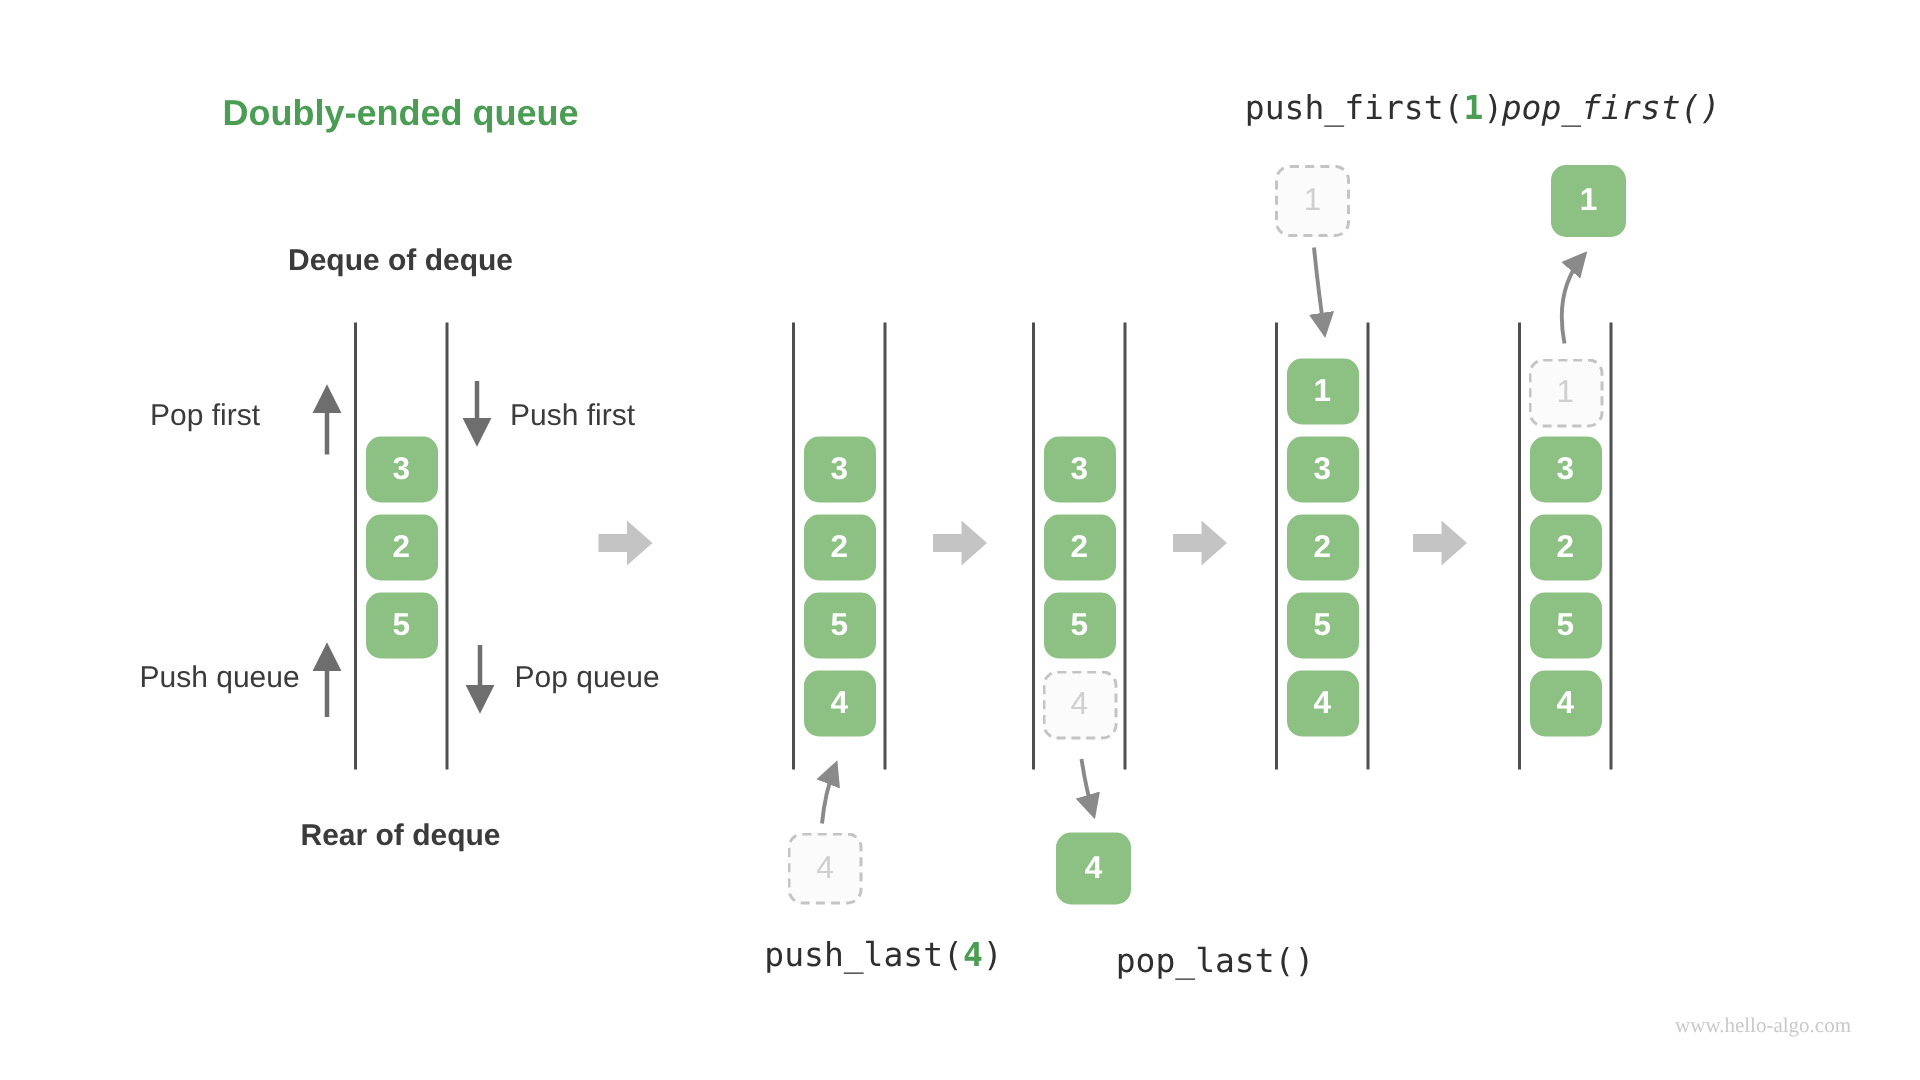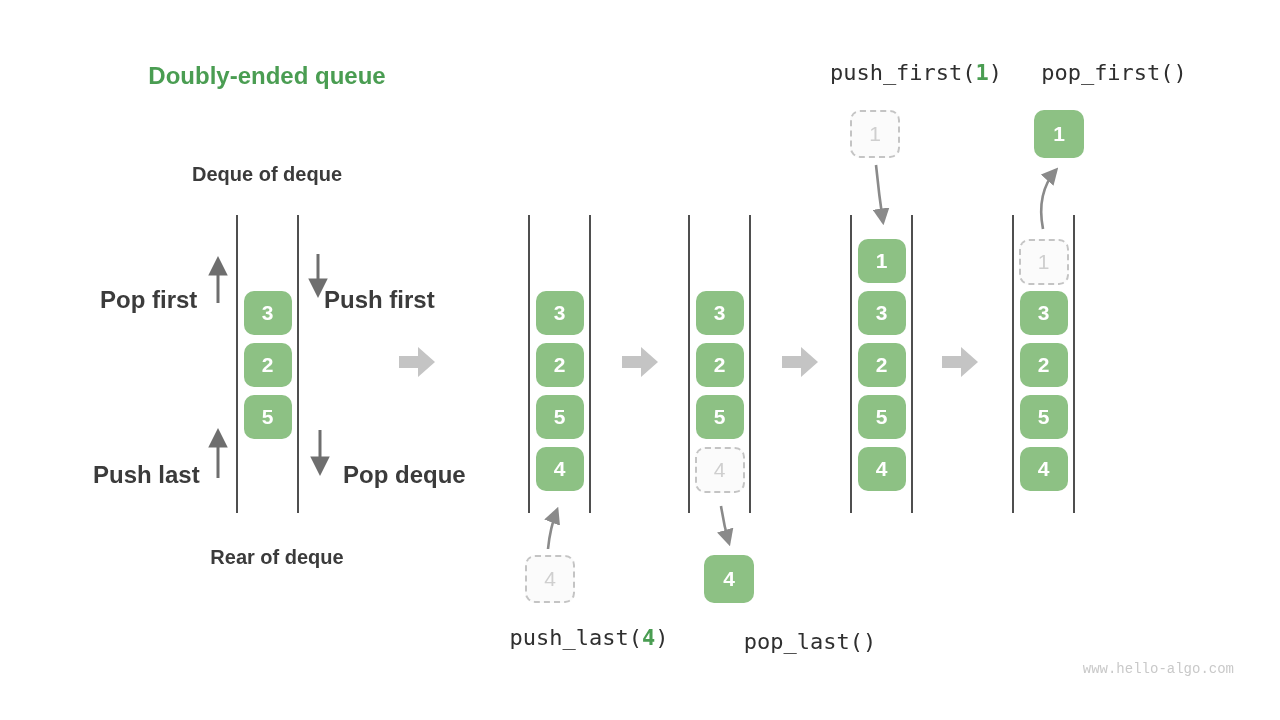--- a/index.html
+++ b/index.html
@@ -6,59 +6,59 @@
     --cell_green:#8dc184; --accent_green:#4a9d52; --code_text:#2f2f2f;
     --label_text:#3b3b3b; --line_gray:#4f4f4f; --arrow_gray:#6e6e6e;
     --connector_gray:#8a8a8a; --big_arrow_gray:#c4c4c4; --ghost_border:#c4c4c4;
     --ghost_text:#cfcfcf; --ghost_bg:#fbfbfb; --watermark:#c9c9c9;
   }
   html,body{margin:0;padding:0;background:#ffffff;}
   .canvas{position:relative;width:1280px;height:720px;background:#fff;overflow:hidden;
           font-family:"Liberation Sans",sans-serif;}
   .title{position:absolute;left:117px;top:56px;width:300px;text-align:center;
          color:var(--accent_green);font-size:24px;font-weight:bold;line-height:39px;}
-  .side-label{position:absolute;color:var(--label_text);font-size:24px;font-weight:bold;white-space:nowrap;margin-top:20px;}
+  .side-label{position:absolute;color:var(--label_text);font-size:20px;font-weight:normal;white-space:nowrap;}
   .center-label{position:absolute;transform:translateX(-50%);color:var(--label_text);
                 font-size:20px;font-weight:bold;white-space:nowrap;}
   .queue{position:absolute;top:215px;height:298px;width:59px;
          border-left:2px solid var(--line_gray);border-right:2px solid var(--line_gray);}
   .cell{position:absolute;left:50%;margin-left:-24px;width:48px;height:44px;border-radius:10px;
         background:var(--cell_green);color:#fff;font-size:21px;font-weight:bold;
         display:flex;align-items:center;justify-content:center;}
   .cell.ghost{background:var(--ghost_bg);border:2px dashed var(--ghost_border);
               color:var(--ghost_text);font-weight:normal;width:46px;height:42px;margin-left:-25px;}
   .r0{top:24px}.r1{top:76px}.r2{128px;top:128px}.r3{top:180px}.r4{top:232px}
   .float-box{position:absolute;width:50px;height:48px;border-radius:10px;
              display:flex;align-items:center;justify-content:center;
              font-size:21px;font-weight:bold;}
   .float-box.solid{background:var(--cell_green);color:#fff;}
   .float-box.ghost{background:var(--ghost_bg);border:2px dashed var(--ghost_border);
                    color:var(--ghost_text);font-weight:normal;width:46px;height:44px;}
   .op-label{position:absolute;transform:translateX(-50%);white-space:nowrap;
             font-family:"DejaVu Sans Mono",monospace;font-size:22px;color:var(--code_text);}
   .op-label .accent{color:var(--accent_green);font-weight:bold;}
   .arrow-layer{position:absolute;left:0;top:0;width:1280px;height:720px;pointer-events:none;}
-  .watermark{position:absolute;right:46px;top:661px;font-family:Liberation Mono, monospace;
+  .watermark{position:absolute;right:46px;top:677px;font-family:Liberation Serif, serif;
              font-size:14px;color:var(--watermark);}
 </style>
 </head>
 <body>
 
 <div class="canvas">
 
   <div class="title">
     <div>Doubly-ended queue</div>
   </div>
 
   <div class="center-label" style="left:267px;top:163px;">Deque of deque</div>
-  <div class="center-label" style="left:277px;top:546px;">Rear of deque</div>
+  <div class="center-label" style="left:267px;top:546px;">Rear of deque</div>
   <div class="side-label" style="left:100px;top:266px;">Pop first</div>
-  <div class="side-label" style="left:324px;top:266px;">Push first</div>
-  <div class="side-label" style="left:93px;top:441px;">Push last</div>
-  <div class="side-label" style="left:343px;top:441px;">Pop deque</div>
+  <div class="side-label" style="left:340px;top:266px;">Push first</div>
+  <div class="side-label" style="left:93px;top:441px;">Push queue</div>
+  <div class="side-label" style="left:343px;top:441px;">Pop queue</div>
 
   <div class="queue" style="left:236px;">
     <div class="cell r1">3</div>
     <div class="cell r2">2</div>
     <div class="cell r3">5</div>
   </div>
 
   <div class="queue" style="left:528px;">
     <div class="cell r1">3</div>
     <div class="cell r2">2</div>
@@ -90,21 +90,21 @@
   </div>
 
   <div class="float-box ghost" style="left:525px;top:555px;">4</div>
   <div class="float-box solid" style="left:704px;top:555px;">4</div>
   <div class="float-box ghost" style="left:850px;top:110px;">1</div>
   <div class="float-box solid" style="left:1034px;top:110px;">1</div>
 
   <div class="op-label" style="left:589px;top:625px;"><span>push_last(</span><span class="accent">4</span><span>)</span></div>
   <div class="op-label" style="left:810px;top:629px;"><span>pop_last()</span></div>
   <div class="op-label" style="left:916px;top:60px;"><span>push_first(</span><span class="accent">1</span><span>)</span></div>
-  <div class="op-label" style="left:1114px;top:60px;"><span>pop_first()</span></div>
+  <div class="op-label" style="left:1074px;top:60px;font-style:italic;"><span>pop_first()</span></div>
 
   <svg class="arrow-layer" viewBox="0 0 1280 720">
     <defs>
       <marker id="ah" viewBox="0 0 10 10" refX="8" refY="5" markerWidth="6.5" markerHeight="6.5" orient="auto">
         <path d="M0 0 L10 5 L0 10 z" fill="context-stroke"></path>
       </marker>
       <marker id="ahg" viewBox="0 0 10 10" refX="8" refY="5" markerWidth="6.5" markerHeight="6.5" orient="auto">
         <path d="M0 0 L10 5 L0 10 z" fill="#6e6e6e"></path>
       </marker>
       <marker id="ahc" viewBox="0 0 10 10" refX="8" refY="5" markerWidth="6.5" markerHeight="6.5" orient="auto">

